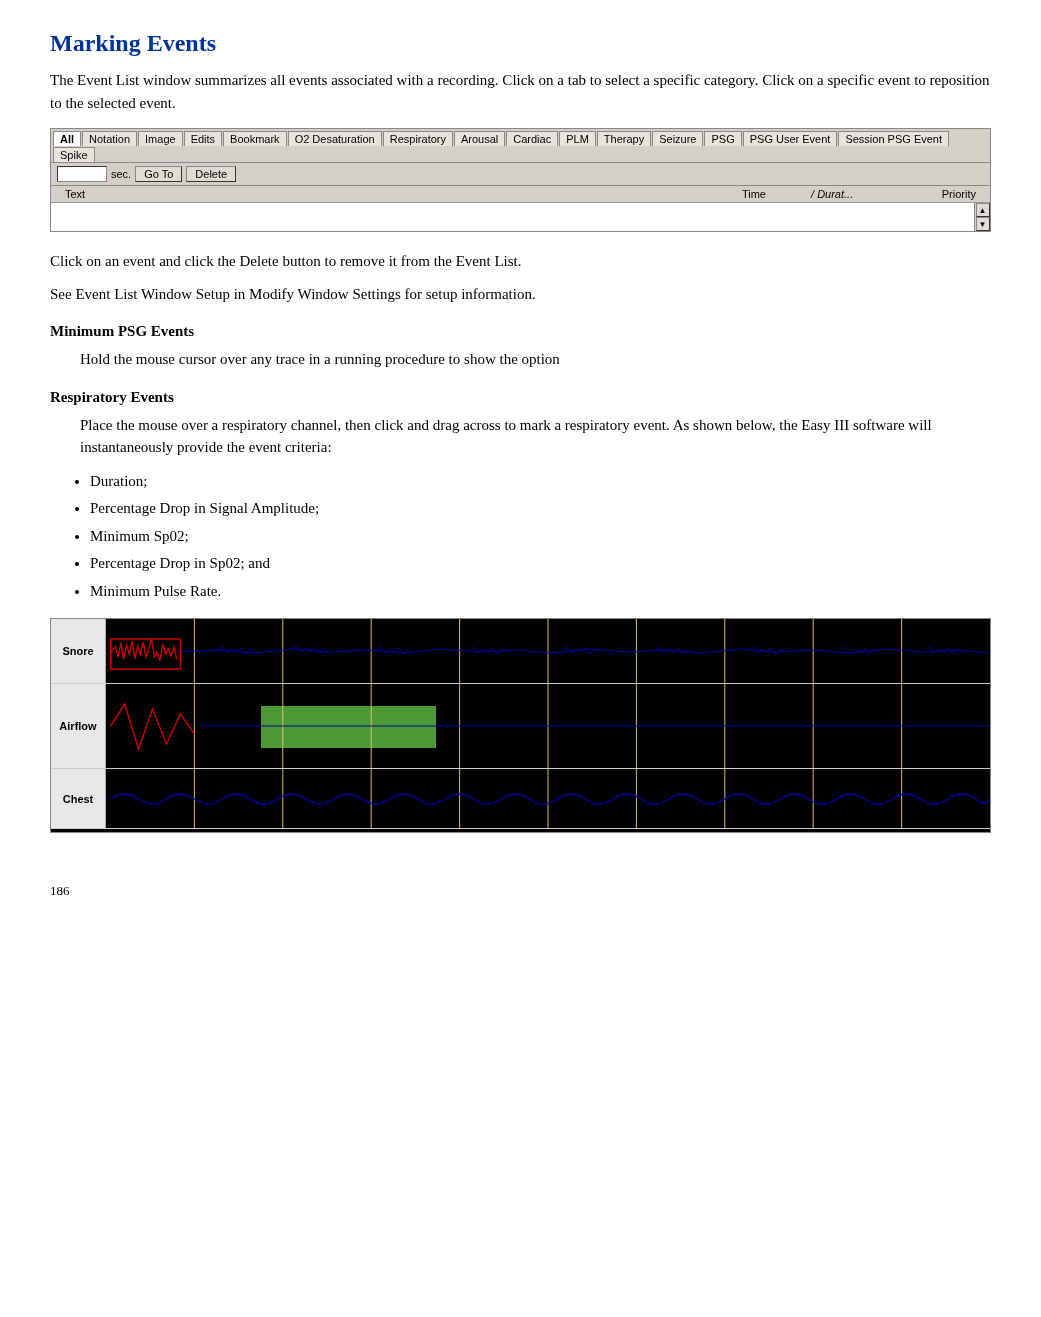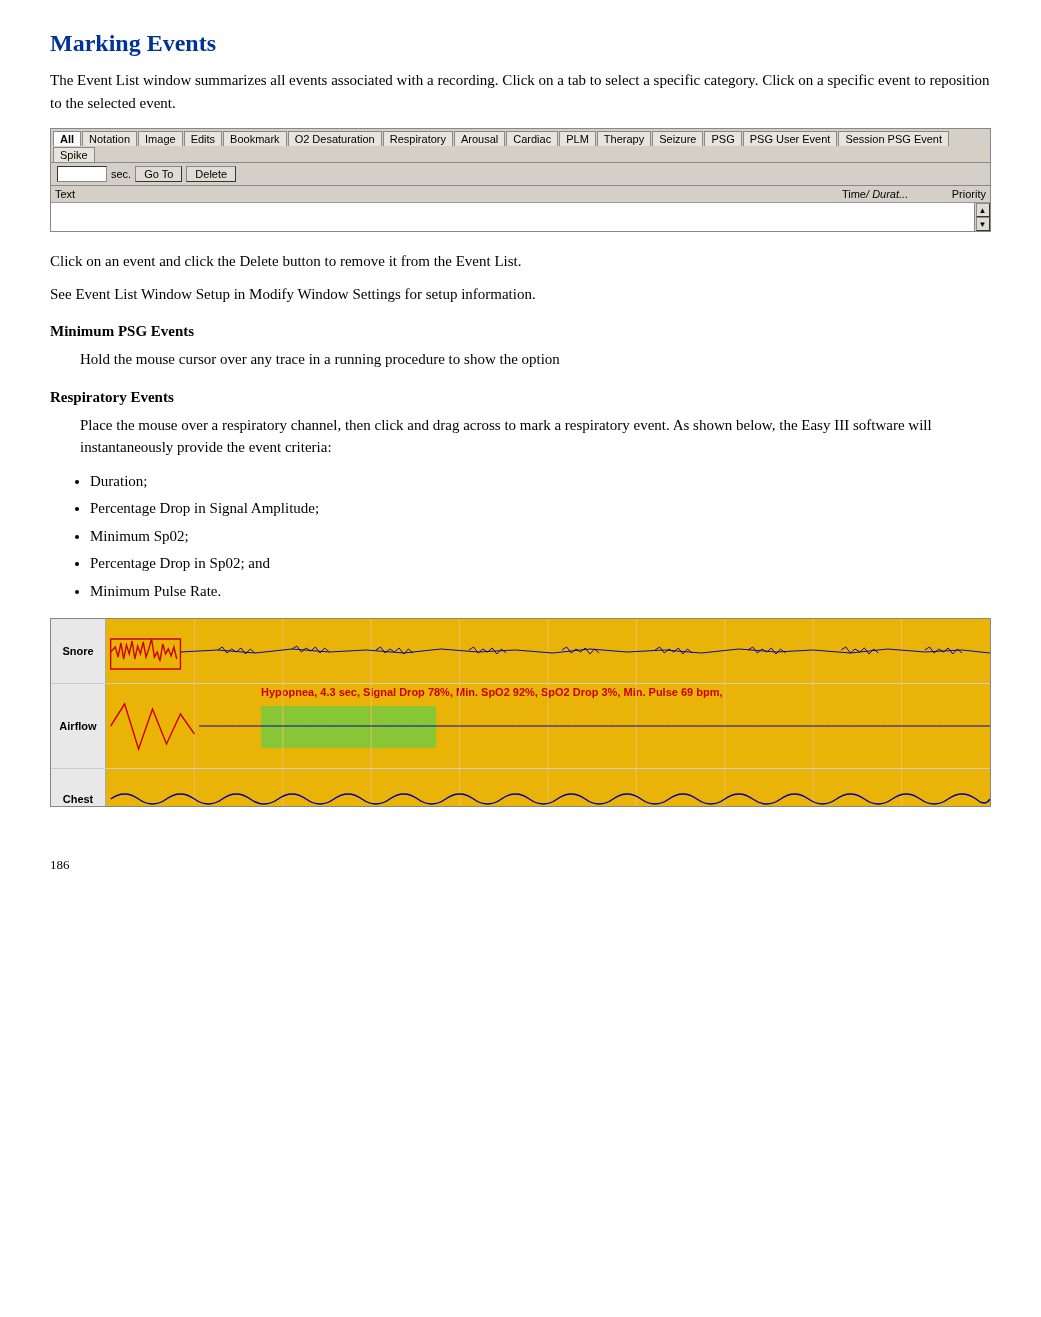--- a/index.html
+++ b/index.html
@@ -77,21 +77,22 @@
       background: #e0dcd4;
       border: 1px outset #888;
       font-size: 11px;
       padding: 1px 8px;
       cursor: pointer;
     }
     .event-list-header {
       display: flex;
       background: #d4d0c8;
       border-bottom: 1px solid #999;
-      padding: 2px 4px;
+      padding: 2px 14px;
+      gap: 45px;
     }
     .event-list-header .col-text {
       flex: 1;
       font-size: 11px;
     }
     .event-list-header .col-time {
       width: 80px;
       font-size: 11px;
       text-align: right;
     }
@@ -138,24 +139,24 @@
       margin: 6px 0 6px 40px;
       line-height: 1.7;
     }
     ul.bullet-list li {
       margin-bottom: 2px;
     }
     
     .signal-chart {
       border: 1px solid #888;
       margin: 14px 0 10px 0;
-      background: #eab308;
+      background: #000000;
       position: relative;
       overflow: hidden;
-      height: 189px;
+      height: 215px;
       font-family: Arial, sans-serif;
       font-size: 11px;
     }
     .signal-row {
       display: flex;
       border-bottom: 1px solid #ccc;
       position: relative;
     }
     .signal-label {
       width: 55px;
@@ -304,21 +305,20 @@
         <polyline points="790,31 795,28 800,34 805,30 810,33 815,29 820,35 825,30 830,34" fill="none" stroke="#0000aa" stroke-width="1"></polyline>
         <polyline points="880,31 885,28 890,34 895,30 900,33 905,29 910,35 915,30 920,34" fill="none" stroke="#0000aa" stroke-width="1"></polyline>
       </svg>
     </div>
   </div>
 
   <div class="signal-row airflow-row">
     <div class="signal-label">Airflow</div>
     <div class="signal-area" style="position:relative;">
       
-      <div class="hypopnea-label">Hypopnea, 4.3 sec, Signal Drop 78%, Min. SpO2 92%, SpO2 Drop 3%, Min. Pulse 69 bpm,</div>
       
       <div class="green-selection"></div>
       <svg width="100%" height="85" viewBox="0 0 950 85" preserveAspectRatio="none" style="position:relative;z-index:1;">
 
         <line x1="95" y1="0" x2="95" y2="85" stroke="#e8c060" stroke-width="1"></line>
         <line x1="190" y1="0" x2="190" y2="85" stroke="#e8c060" stroke-width="1"></line>
         <line x1="285" y1="0" x2="285" y2="85" stroke="#e8c060" stroke-width="1"></line>
         <line x1="380" y1="0" x2="380" y2="85" stroke="#e8c060" stroke-width="1"></line>
         <line x1="475" y1="0" x2="475" y2="85" stroke="#e8c060" stroke-width="1"></line>
         <line x1="570" y1="0" x2="570" y2="85" stroke="#e8c060" stroke-width="1"></line>

